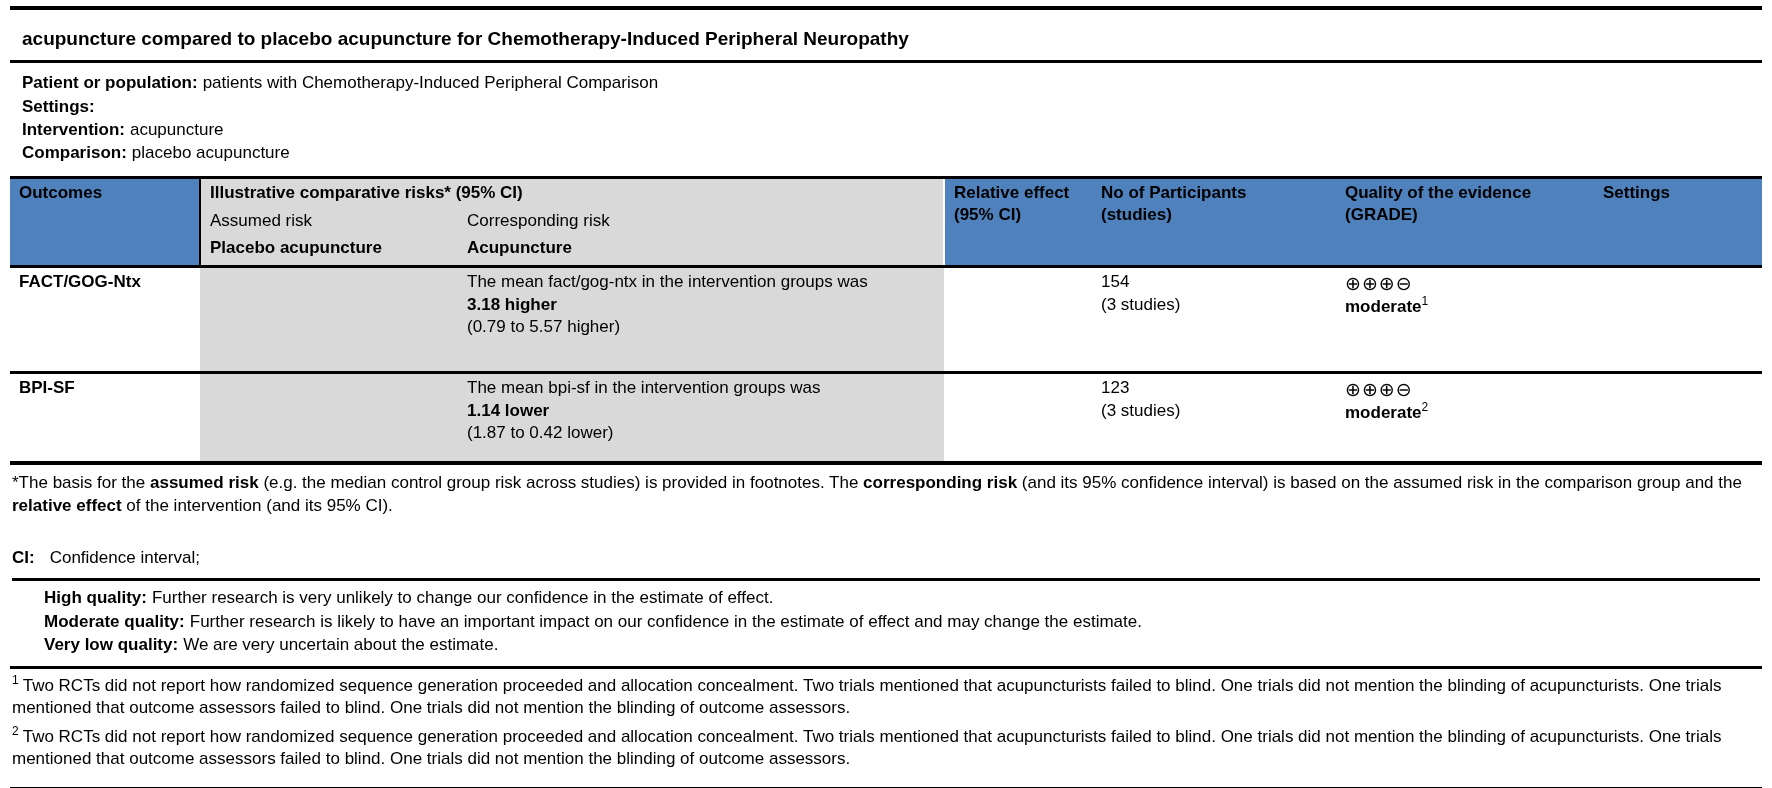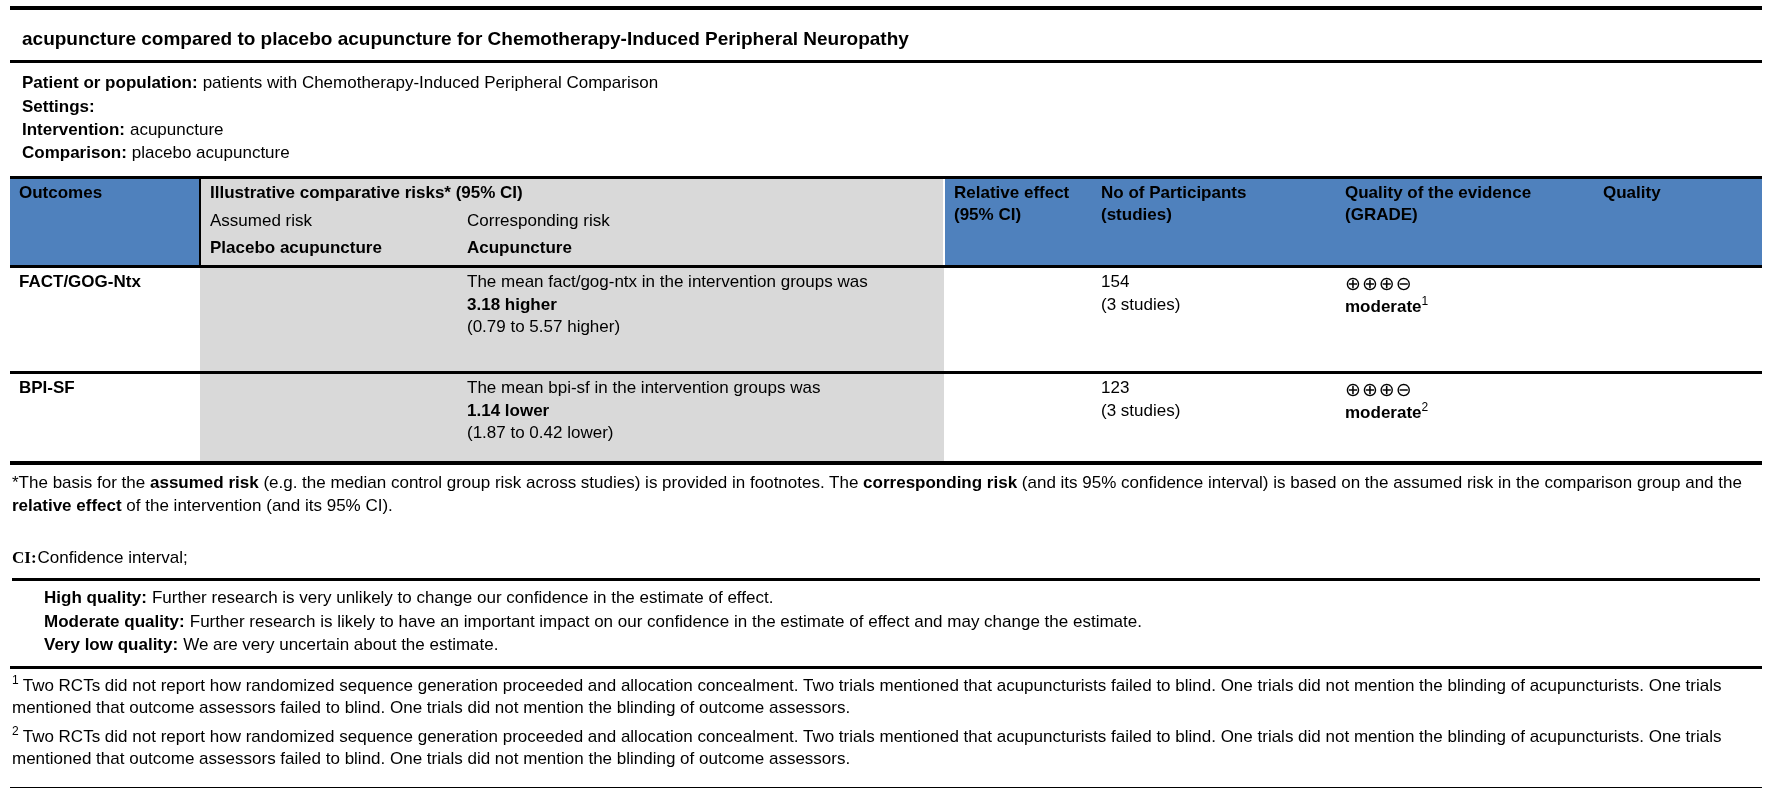--- a/index.html
+++ b/index.html
@@ -48,21 +48,21 @@
   thead tr.sub2 th{font-weight:bold;padding-top:2px;padding-bottom:6px;}
   tbody tr{border-top:3px solid #000;}
   tr.row-1 td{height:96px;}
   tr.row-2 td{height:80px;}
   td .eff{font-weight:bold;}
   td .sym{font-size:19px;letter-spacing:1px;}
   sup{font-size:12px;line-height:0;}
   
   .asterisk-note{margin:7px 2px 0 2px;}
   .ci-note{margin:30px 2px 0 2px;padding-bottom:9px;border-bottom:3px solid #000;}
-  .ci-note .lbl{font-weight:bold;margin-right:1px;font-family:Liberation Serif, serif;}
+  .ci-note .lbl{font-weight:bold;margin-right:15px;}
   .grade-block{padding:5px 2px 8px 2px;border-bottom:3px solid #000;}
   .grade-line{margin:1px 0;}
   .grade-line .lbl{font-weight:bold;margin-right:5px;margin-left:32px;}
   .footnotes{padding:4px 2px 10px 2px;border-bottom:5px solid #000;}
   .footnote{margin:2px 0 6px 0;}
   .footnote sup{margin-right:4px;font-weight:normal;}
 </style>
 </head>
 <body>
 
@@ -104,21 +104,21 @@
           <div>(95% CI)</div>
         </th>
         <th class="bg-blue" rowspan="3">
           <div>No of Participants</div>
           <div>(studies)</div>
         </th>
         <th class="bg-blue" rowspan="3">
           <div>Quality of the evidence</div>
           <div>(GRADE)</div>
         </th>
-        <th class="bg-blue" rowspan="3">Quality</th>
+        <th class="bg-blue" rowspan="3">Settings</th>
       </tr>
       <tr class="sub">
         <th class="bg-gray">Assumed risk</th>
         <th class="bg-gray">Corresponding risk</th>
       </tr>
       <tr class="sub2">
         <th class="bg-gray">Placebo acupuncture</th>
         <th class="bg-gray">Acupuncture</th>
       </tr>
     </thead>

